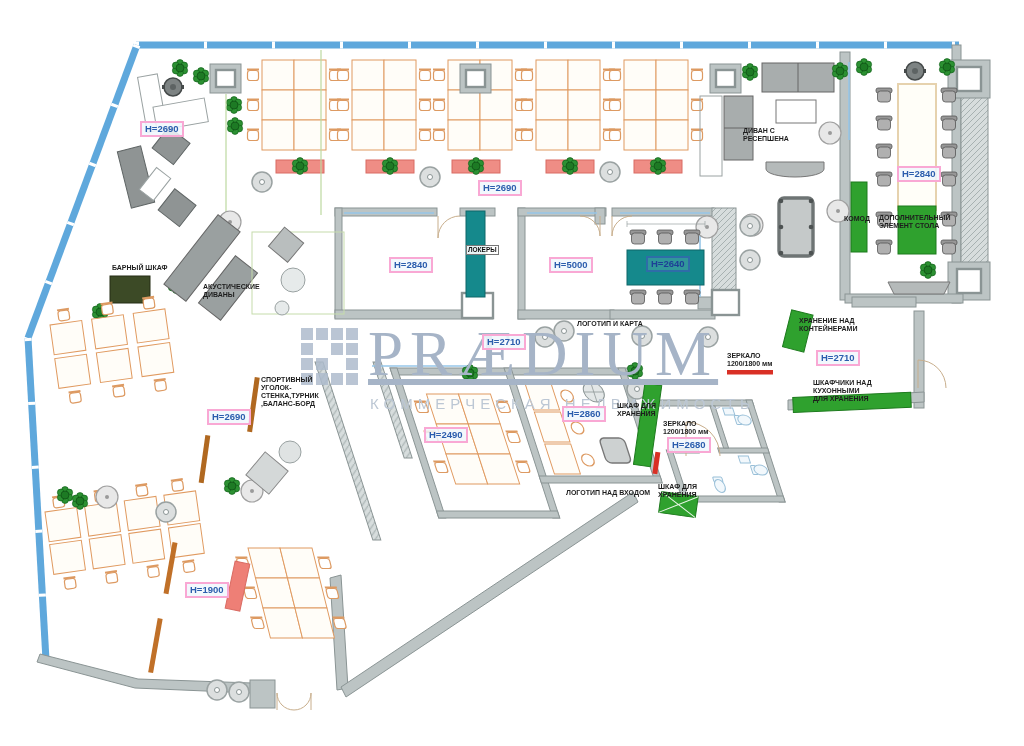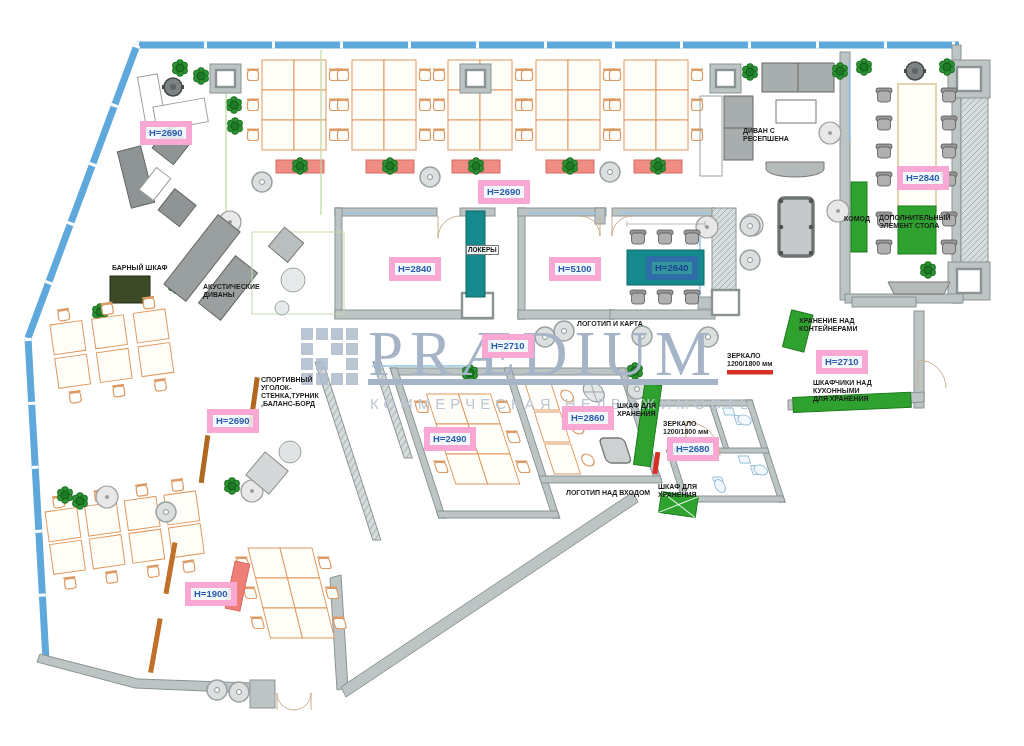--- a/index.html
+++ b/index.html
@@ -9,21 +9,21 @@
   .layer{position:absolute;left:0;top:0;width:1024px;height:746px;pointer-events:none;}
   .wall{fill:#bcc4c4;stroke:#8a9494;stroke-width:1;}
   .wallh{fill:url(#hatch);stroke:#8a9494;stroke-width:1;}
   .niche{fill:#ffffff;stroke:#8a9494;stroke-width:2.4;}
   .glassline{stroke:#96c6e8;stroke-width:1.6;fill:none;}
   .door{stroke:#c8ae8c;stroke-width:1;fill:none;}
   .dim{stroke:#9aa2a2;stroke-width:.7;}
   .cap{position:absolute;font-size:7px;line-height:8px;font-weight:700;color:#1d1d1d;white-space:nowrap;}
   .cap span{display:block;}
   .hval{position:absolute;font-size:9.5px;font-weight:700;color:#2b5dad;
-        border:6px solid #f9a8d4;background:rgba(240,247,253,.85);padding:0 3px;line-height:12px;}
+        border:2px solid #f9a8d4;background:rgba(240,247,253,.85);padding:0 3px;line-height:12px;}
   .hval.on-teal{background:rgba(255,255,255,.12);border-color:#2e6da8;color:#1d3f96;}
   .chip-small{position:absolute;font-size:6.5px;font-weight:700;color:#111;background:rgba(255,255,255,.9);
         border:.5px solid #777;padding:0 1px;line-height:8px;}
   .wm-title{position:absolute;font-family:"Liberation Serif",serif;font-size:63px;letter-spacing:7px;
         color:#a6b4c7;line-height:60px;text-decoration:underline;}
   .wm-sub{position:absolute;font-family:"Liberation Sans",sans-serif;font-size:15px;letter-spacing:5px;
         color:#bcc7d4;line-height:16px;text-align:right;}
 </style>
 </head>
 <body>
@@ -457,21 +457,21 @@
   </svg>
   <div class="wm-title" style="left:368px;top:324px">PRÆDIUM</div>
   <div class="wm-sub" style="left:370px;top:396px">КОММЕРЧЕСКАЯ НЕДВИЖИМОСТЬ</div>
 </div>
 
 <div class="layer">
   <div class="hval" style="left:140px;top:121px">H=2690</div>
   <div class="hval" style="left:478px;top:180px">H=2690</div>
   <div class="hval" style="left:897px;top:166px">H=2840</div>
   <div class="hval" style="left:389px;top:257px">H=2840</div>
-  <div class="hval" style="left:549px;top:257px">H=5100</div>
+  <div class="hval" style="left:549px;top:257px">H=5000</div>
   <div class="hval on-teal" style="left:646px;top:256px">H=2640</div>
   <div class="hval" style="left:482px;top:334px">H=2710</div>
   <div class="hval" style="left:816px;top:350px">H=2710</div>
   <div class="hval" style="left:207px;top:409px">H=2690</div>
   <div class="hval" style="left:424px;top:427px">H=2490</div>
   <div class="hval" style="left:562px;top:406px">H=2860</div>
   <div class="hval" style="left:667px;top:437px">H=2680</div>
   <div class="hval" style="left:185px;top:582px">H=1900</div>
 
   <div class="cap" style="left:743px;top:127px">

